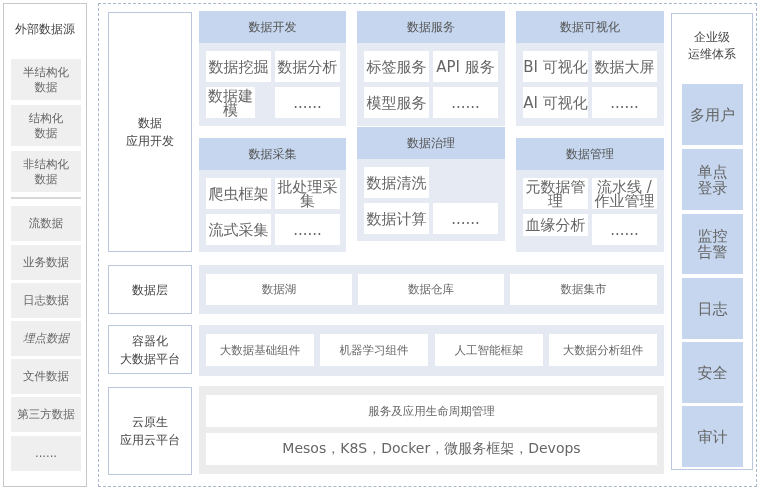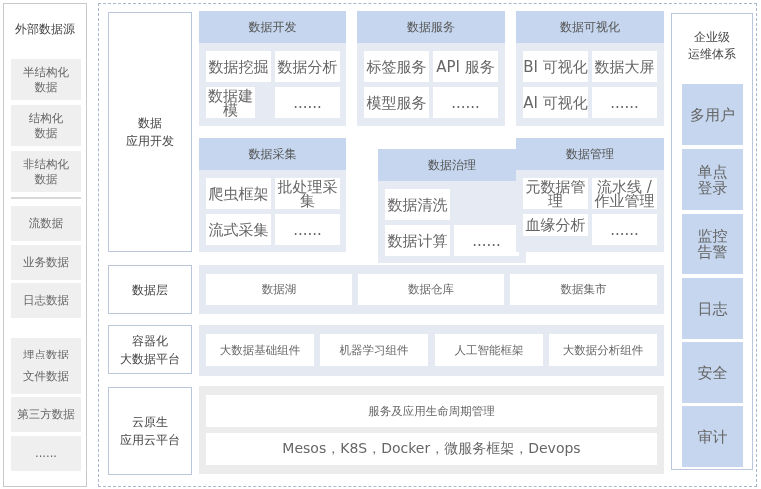--- a/index.html
+++ b/index.html
@@ -35,21 +35,21 @@
   <div class="extitem center" style="top:55px;height:41px;white-space:pre-line;">半结构化
 数据</div>
   <div class="extitem center" style="top:101px;height:41px;white-space:pre-line;">结构化
 数据</div>
   <div class="extitem center" style="top:147px;height:41px;white-space:pre-line;">非结构化
 数据</div>
   <div class="extdivider" style="top:193px;"></div>
   <div class="extitem center" style="top:202px;height:35px;">流数据</div>
   <div class="extitem center" style="top:241px;height:35px;">业务数据</div>
   <div class="extitem center" style="top:279px;height:35px;">日志数据</div>
-  <div class="extitem center" style="top:334px;height:35px;">埋点数据</div>
+  <div class="extitem center" style="top:317px;height:35px;font-style:italic;">埋点数据</div>
   <div class="extitem center" style="top:355px;height:35px;">文件数据</div>
   <div class="extitem center" style="top:393px;height:35px;">第三方数据</div>
   <div class="extitem center" style="top:432px;height:35px;">......</div>
 </div>
 
 <div id="main" class="abs"></div>
 
 <div class="lbl abs center" style="top:12px;height:240px;white-space:pre-line;">数据
 应用开发</div>
 <div class="lbl abs center" style="top:265px;height:49px;">数据层</div>
@@ -80,21 +80,21 @@
   <div class="cell center" style="left:76px;top:76px;width:65px;height:31px;">......</div>
 </div>
 
 <div class="group" style="left:199px;top:138px;width:147px;height:114px;">
   <div class="ghead center">数据采集</div>
   <div class="cell center" style="left:7px;top:40px;width:65px;height:31px;">爬虫框架</div>
   <div class="cell center" style="left:76px;top:40px;width:65px;height:31px;">批处理采集</div>
   <div class="cell center" style="left:7px;top:76px;width:65px;height:31px;">流式采集</div>
   <div class="cell center" style="left:76px;top:76px;width:65px;height:31px;">......</div>
 </div>
-<div class="group" style="left:357px;top:149px;width:148px;height:114px;margin-left:21px;">
+<div class="group" style="left:357px;top:127px;width:148px;height:114px;">
   <div class="ghead center">数据治理</div>
   <div class="cell center" style="left:7px;top:40px;width:65px;height:31px;">数据清洗</div>
   <div class="cell center" style="left:7px;top:76px;width:65px;height:31px;">数据计算</div>
   <div class="cell center" style="left:76px;top:76px;width:65px;height:31px;">......</div>
 </div>
 <div class="group" style="left:516px;top:138px;width:148px;height:114px;">
   <div class="ghead center">数据管理</div>
   <div class="cell center" style="left:7px;top:40px;width:65px;height:31px;">元数据管理</div>
   <div class="cell center" style="left:76px;top:40px;width:65px;height:31px;white-space:pre-line;">流水线 /
 作业管理</div>

